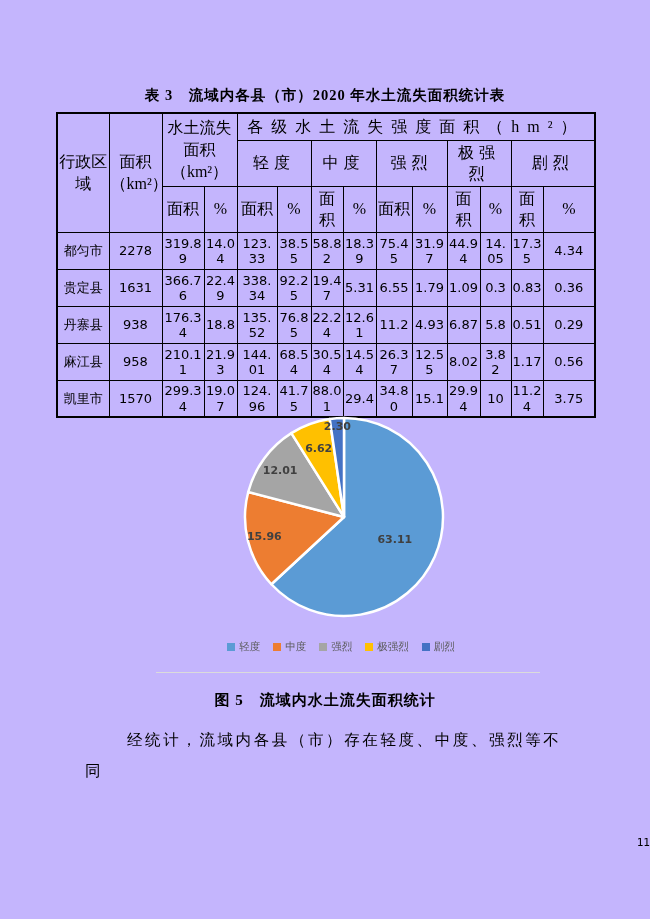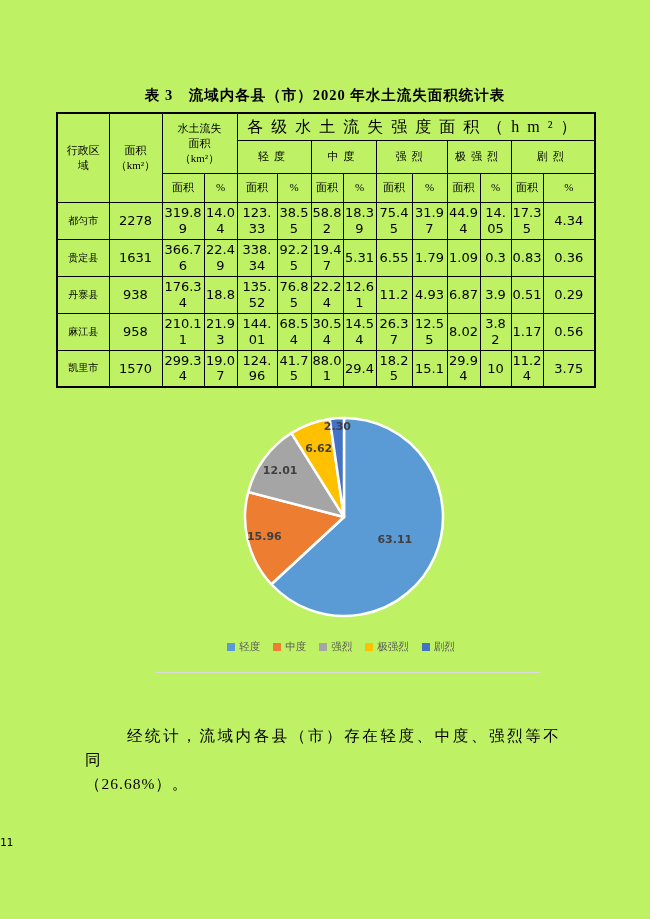--- a/index.html
+++ b/index.html
@@ -1,49 +1,49 @@
 <!DOCTYPE html>
 <html lang="zh"><head>
 <meta charset="utf-8">
 <style>
   * { margin:0; padding:0; box-sizing:border-box; }
   html,body { background:#ffffff; }
   .page {
     position:relative; width:650px; height:919px; margin:0 auto;
-    background:#bef264; overflow:hidden; color:#000;
+    background:#c4b5fd; overflow:hidden; color:#000;
     font-family:"Liberation Serif","DejaVu Serif",serif;
   }
   .doc-title {
     position:absolute; top:86px; left:0; width:100%;
     text-align:center; font-size:14.5px; font-weight:bold; letter-spacing:1px;
   }
   table.stats {
     position:absolute; top:112px; left:56px;
     width:538px; table-layout:fixed; border-collapse:collapse;
     border:2px solid #000;
   }
   table.stats th, table.stats td {
     border:1px solid #000; text-align:center; vertical-align:middle;
     padding:1px; overflow:hidden;
   }
   thead th {
-    font-weight:normal; font-size:11px; line-height:1.35;
+    font-weight:normal; font-size:16px; line-height:1.35;
     white-space:pre-line;
     font-family:"Liberation Serif","DejaVu Serif",serif;
   }
   th.grades-title { letter-spacing:8px; height:27px; font-size:16px; }
   th.grade { letter-spacing:5px; height:33px; }
   th.sub { height:29px; }
   tbody td {
     font-family:"DejaVu Sans","Liberation Sans",sans-serif;
     font-size:13px; line-height:1.18; word-break:break-all; height:37px;
   }
   tbody td.cell-admin {
     font-family:"Liberation Serif","DejaVu Serif",serif;
-    font-size:10px; word-break:keep-all;
+    font-size:13px; word-break:keep-all;
   }
   .chart {
     position:absolute; top:390px; left:56px; width:538px; height:283px;
   }
   .chart svg { position:absolute; left:0; top:0; }
   .pie-label {
     font-family:"DejaVu Sans","Liberation Sans",sans-serif;
     font-size:11px; font-weight:bold;
   }
   .legend {
@@ -58,28 +58,28 @@
   .chart-baseline {
     position:absolute; bottom:0; left:100px; width:384px; height:1px;
     background:#dbdbdb;
   }
   .figure-caption {
     position:absolute; top:691px; left:0; width:100%;
     text-align:center; font-size:15px; font-weight:bold; letter-spacing:1px;
   }
   .paragraph {
     position:absolute; top:724px; left:85px; width:484px;
-    font-size:15.5px; line-height:24px; color:#000;
+    font-size:15.5px; line-height:31px; color:#000;
   }
   .para-line-0 { text-indent:42px; letter-spacing:2.6px; }
   .para-line-1 { letter-spacing:3px; }
   .para-line-2 { letter-spacing:1px; }
   .page-number {
     position:absolute; top:836px; left:0; width:100%;
-    text-align:left; font-size:11px;
+    text-align:right; font-size:11px;
     font-family:"DejaVu Sans Mono","Liberation Mono",monospace;
   }
 </style>
 </head>
 <body>
 
 <div class="page">
 
   <div class="doc-title">表 3　流域内各县（市）2020 年水土流失面积统计表</div>
 
@@ -171,21 +171,21 @@
           <td>938</td>
           <td>176.34</td>
           <td>18.8</td>
           <td>135.52</td>
           <td>76.85</td>
           <td>22.24</td>
           <td>12.61</td>
           <td>11.2</td>
           <td>4.93</td>
           <td>6.87</td>
-          <td>3.9</td>
+          <td>5.8</td>
           <td>0.51</td>
           <td>0.29</td>
         </tr>
         <tr>
           <td class="cell-admin">麻江县</td>
           <td>958</td>
           <td>210.11</td>
           <td>21.93</td>
           <td>144.01</td>
           <td>68.54</td>
@@ -200,21 +200,21 @@
         </tr>
         <tr>
           <td class="cell-admin">凯里市</td>
           <td>1570</td>
           <td>299.34</td>
           <td>19.07</td>
           <td>124.96</td>
           <td>41.75</td>
           <td>88.01</td>
           <td>29.4</td>
-          <td>18.25</td>
+          <td>34.80</td>
           <td>15.1</td>
           <td>29.94</td>
           <td>10</td>
           <td>11.24</td>
           <td>3.75</td>
         </tr>
       </tbody>
   </table>
 
   <div class="chart">
@@ -248,21 +248,21 @@
           <span>极强烈</span>
         </span>
         <span class="legend-item">
           <span class="legend-swatch" style="background: rgb(68, 114, 196);"></span>
           <span>剧烈</span>
         </span>
       </div>
     <div class="chart-baseline"></div>
   </div>
 
+  <div class="figure-caption">图 5　流域内水土流失面积统计</div>
 
   <div class="paragraph">
     <div class="para-line-0">经统计，流域内各县（市）存在轻度、中度、强烈等不同</div>
-    <div class="para-line-2">（26.68%）。</div>
   </div>
 
   <div class="page-number">11</div>
 
 </div>
 
 </body></html>

